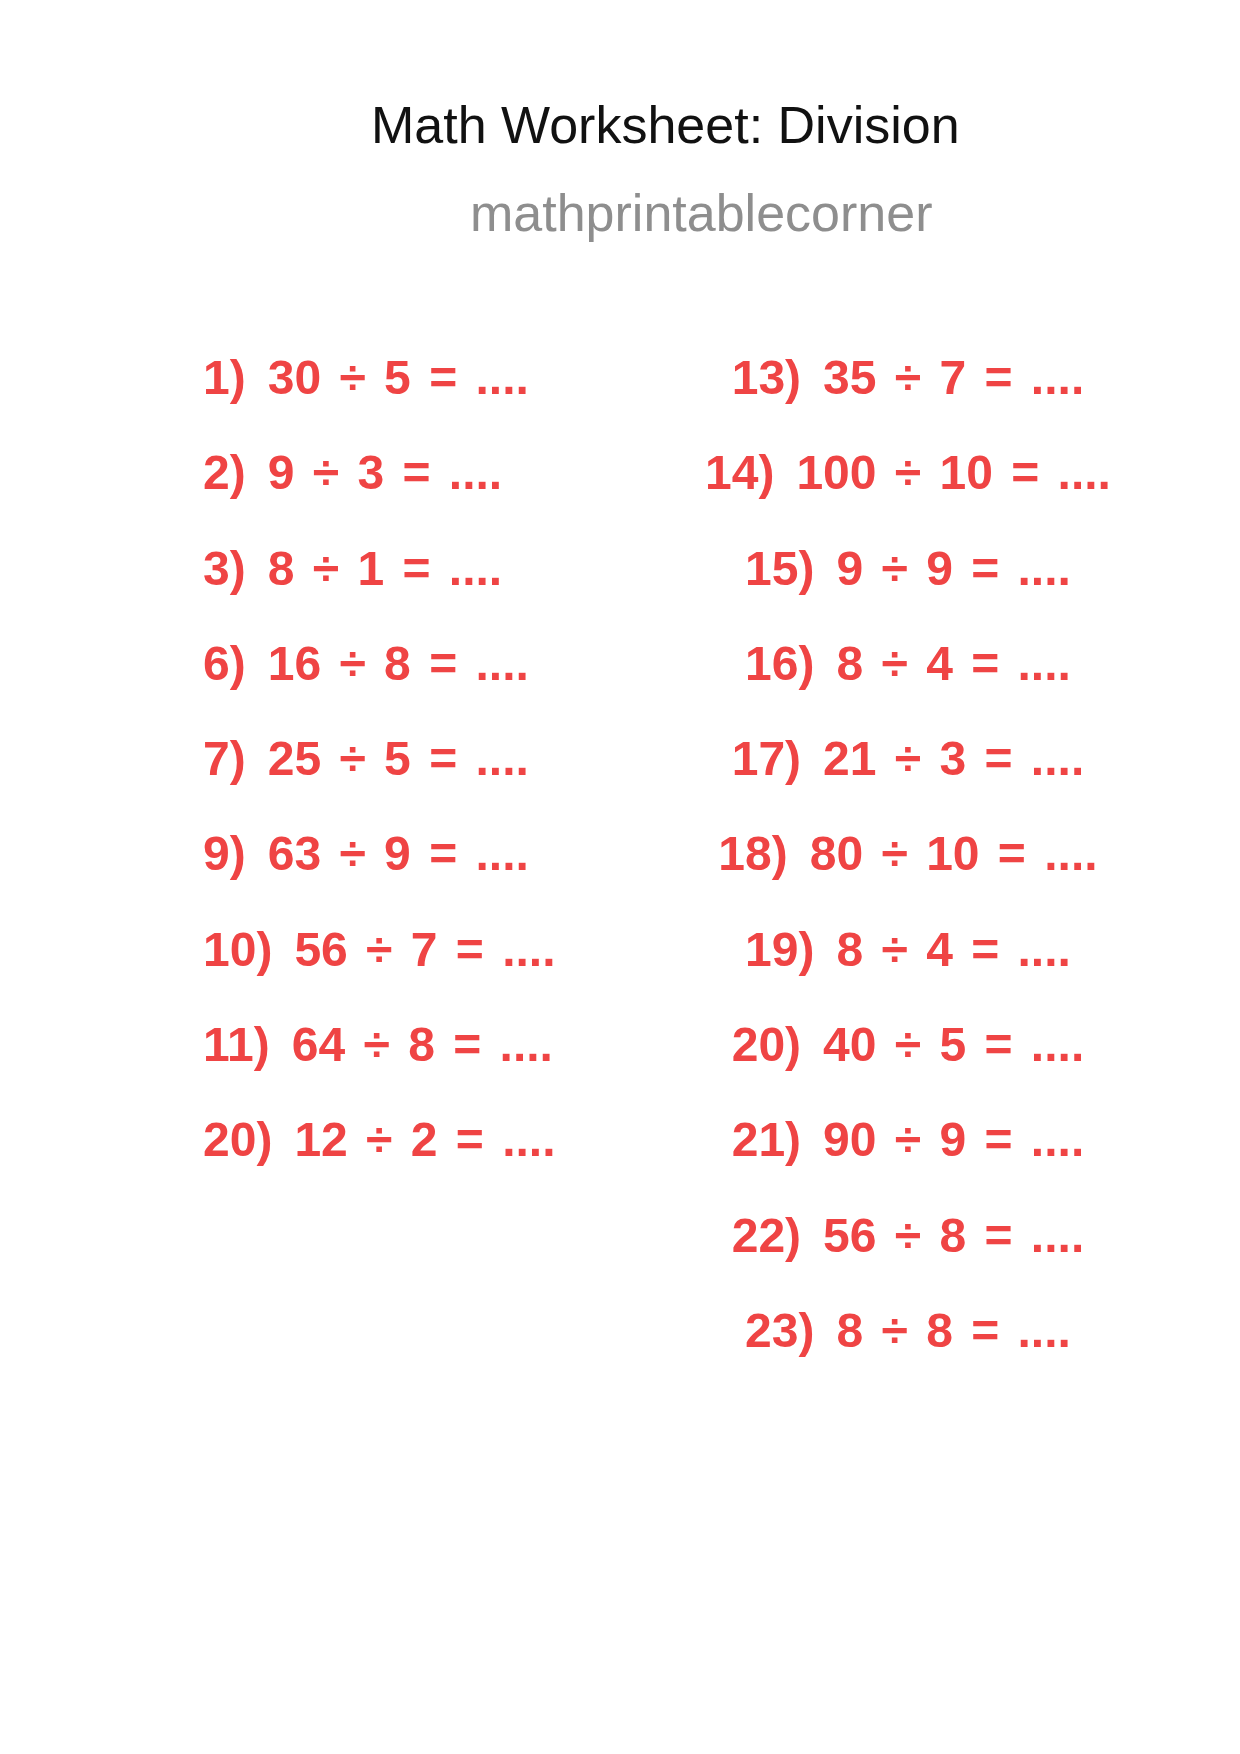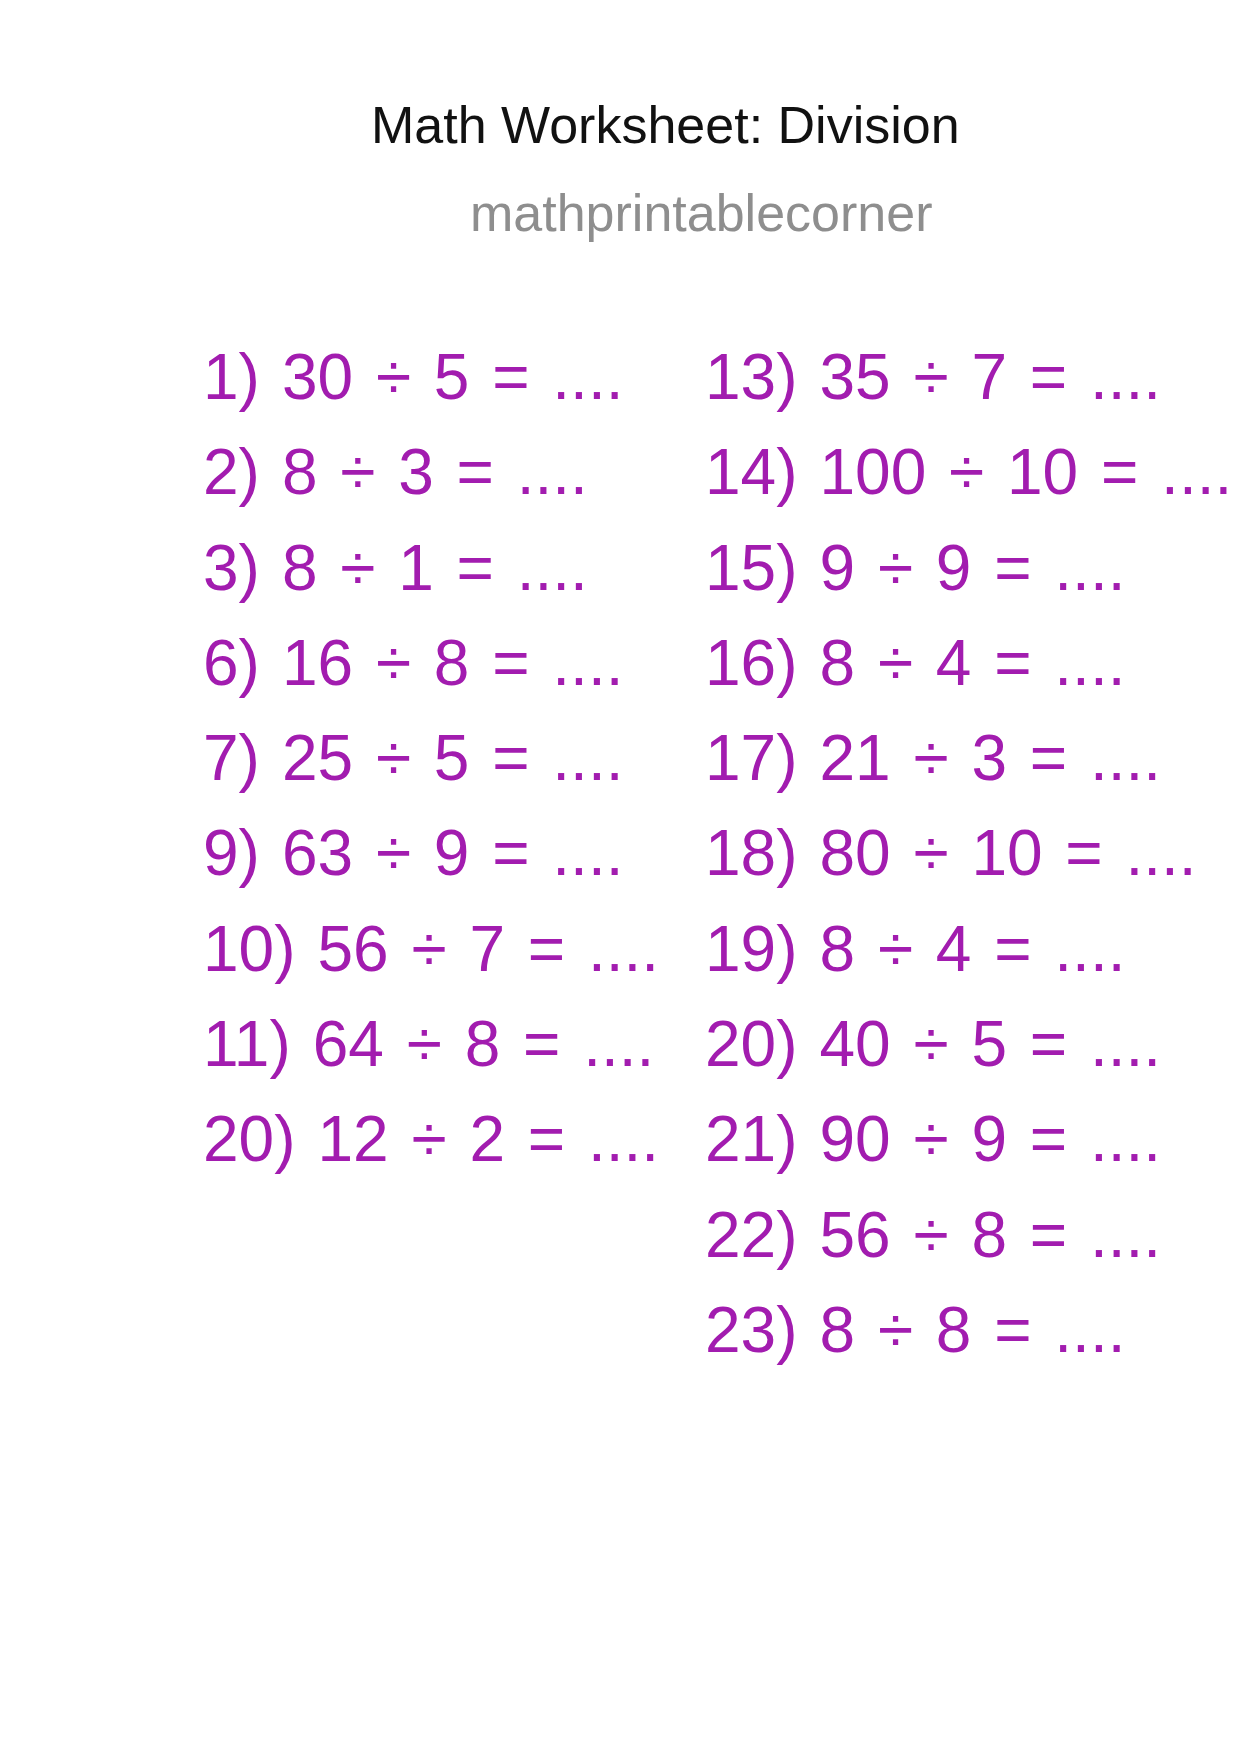--- a/index.html
+++ b/index.html
@@ -35,40 +35,41 @@
     font-size: 52px;
     font-weight: 400;
     color: #8e8e8e;
     white-space: nowrap;
   }
   .col {
     position: absolute;
     top: 330px;
   }
   .col-left  { left: 203px; }
-  .col-right { left: 705px; }
+  .col-right { left: 705px; text-align: center; }
   .row {
     height: 95.3px;
     line-height: 95.3px;
-    font-size: 64px;
-    color: #a21caf;
+    font-size: 48px;
+    color: #ef4444;
     white-space: nowrap;
     word-spacing: 5px;
+    font-weight: bold;
   }
   .pexpr { margin-left: 22px; }
 </style>
 </head>
 <body style="background: rgb(255, 255, 255);">
 
 <div class="page">
   <h1 class="title" style="color: rgb(17, 17, 17);">Math Worksheet: Division</h1>
   <div class="subtitle" style="color: rgb(142, 142, 142);">mathprintablecorner</div>
   <div class="col col-left" id="col-0">
       <div class="row"><span class="pnum">1)</span><span class="pexpr">30 ÷ 5 = ....</span></div>
-      <div class="row"><span class="pnum">2)</span><span class="pexpr">8 ÷ 3 = ....</span></div>
+      <div class="row"><span class="pnum">2)</span><span class="pexpr">9 ÷ 3 = ....</span></div>
       <div class="row"><span class="pnum">3)</span><span class="pexpr">8 ÷ 1 = ....</span></div>
       <div class="row"><span class="pnum">6)</span><span class="pexpr">16 ÷ 8 = ....</span></div>
       <div class="row"><span class="pnum">7)</span><span class="pexpr">25 ÷ 5 = ....</span></div>
       <div class="row"><span class="pnum">9)</span><span class="pexpr">63 ÷ 9 = ....</span></div>
       <div class="row"><span class="pnum">10)</span><span class="pexpr">56 ÷ 7 = ....</span></div>
       <div class="row"><span class="pnum">11)</span><span class="pexpr">64 ÷ 8 = ....</span></div>
       <div class="row"><span class="pnum">20)</span><span class="pexpr">12 ÷ 2 = ....</span></div>
     </div>
   <div class="col col-right" id="col-1">
       <div class="row"><span class="pnum">13)</span><span class="pexpr">35 ÷ 7 = ....</span></div>

